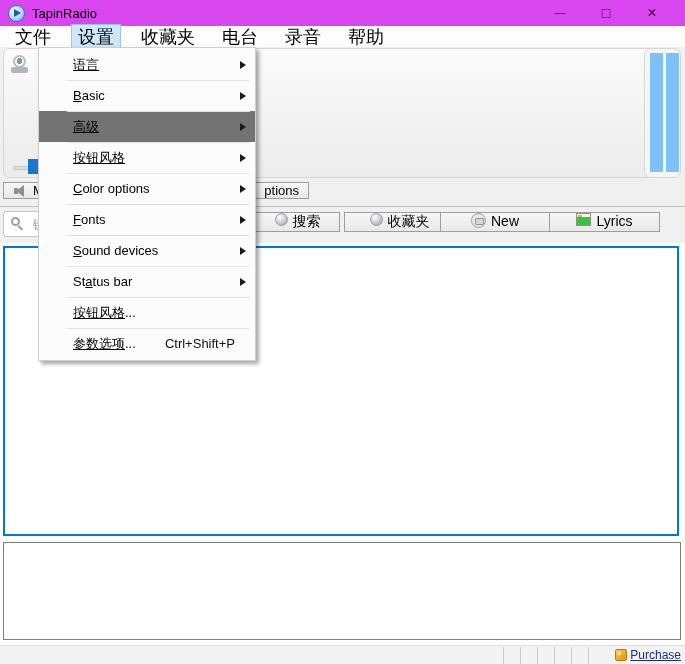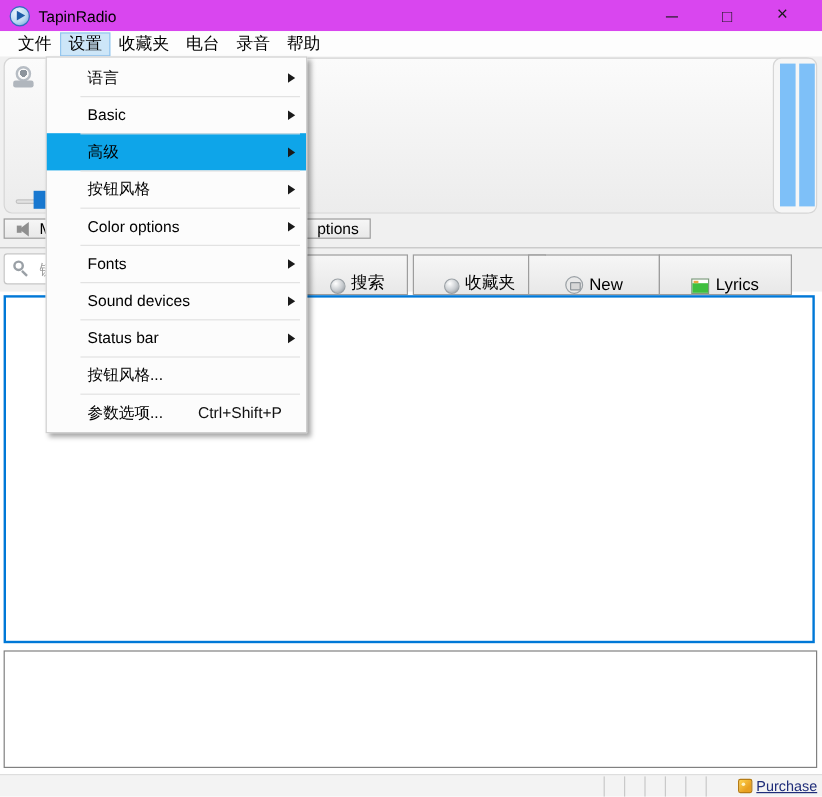--- a/index.html
+++ b/index.html
@@ -14,21 +14,21 @@
     background:radial-gradient(circle at 35% 30%, #eaf4fd 0%, #bcd9f2 55%, #5f9bd6 100%);
     border:1px solid #2f6fbf;position:relative;}
   .app-icon::after{content:"";position:absolute;left:5px;top:3.5px;width:0;height:0;
     border-left:7px solid #1d5ca8;border-top:4px solid transparent;border-bottom:4px solid transparent;}
   .title-text{font-size:13px;margin-left:7px;color:#000;}
   .win-controls{position:absolute;right:10px;top:0;height:26px;display:flex;align-items:center;gap:0;}
   .win-btn{width:46px;text-align:center;font-size:14px;color:#1a1a1a;line-height:26px;}
   .win-btn.close{font-size:16px;}
   
   .menubar{position:absolute;left:0;top:26px;width:685px;height:21px;background:#fdfdfd;
-    display:flex;align-items:center;font-size:14px;padding-left:8px;box-sizing:border-box;}
+    display:flex;align-items:center;font-size:18px;padding-left:8px;box-sizing:border-box;gap:13px;}
   .menubar-item{padding:1px 7px;white-space:nowrap;}
   .menubar-item.active{background:#cde6f8;border:1px solid #94c6ef;padding:0px 6px;}
   
   .upper-zone{position:absolute;left:0;top:47px;width:685px;height:196px;background:#f0f0f0;}
   
   .player-panel{position:absolute;left:3px;top:48px;width:676px;height:130px;box-sizing:border-box;
     border:1px solid #d6d6d6;border-radius:7px;background:linear-gradient(#fbfbfb,#ececec);}
   .radio-icon{position:absolute;left:10px;top:54px;width:20px;height:20px;}
   .radio-icon .dome{position:absolute;left:3px;top:1px;width:13px;height:13px;border-radius:50%;
     border:2px solid #b7bdc4;box-sizing:border-box;background:radial-gradient(circle at 50% 45%,#8d949c 0 3px,transparent 3px);}
@@ -52,22 +52,22 @@
   .row-divider{position:absolute;left:0;top:206px;width:685px;height:1px;background:#c2c2c2;}
   
   .search-box{position:absolute;left:3px;top:211px;width:250px;height:26px;box-sizing:border-box;
     background:#fff;border:1px solid #c6c6c6;border-radius:3px;display:flex;align-items:center;}
   .mag-icon{position:relative;width:14px;height:14px;margin-left:7px;flex:none;}
   .mag-icon .lens{position:absolute;left:0;top:0;width:9px;height:9px;border:2px solid #9aa0a6;border-radius:50%;box-sizing:border-box;}
   .mag-icon .handle{position:absolute;left:8px;top:8px;width:6px;height:2px;background:#9aa0a6;transform:rotate(45deg);transform-origin:0 0;}
   .search-box input{border:none;outline:none;background:transparent;font-size:13px;color:#555;
     margin-left:6px;width:200px;font-family:"Liberation Sans",sans-serif;}
   .search-box input::placeholder{color:#9a9a9a;}
-  .tool-btn{position:absolute;top:212px;height:34px;box-sizing:border-box;background:linear-gradient(#f6f6f6,#e8e8e8);
-    border:1px solid #9d9d9d;font-size:14px;display:flex;align-items:flex-end;justify-content:center;gap:5px;color:#000;}
+  .tool-btn{position:absolute;top:212px;height:20px;box-sizing:border-box;background:linear-gradient(#f6f6f6,#e8e8e8);
+    border:1px solid #9d9d9d;font-size:14px;display:flex;align-items:flex-start;justify-content:center;gap:5px;color:#000;}
   .btn-search{left:255px;width:85px;} .btn-fav{left:344px;width:111px;}
   .btn-new{left:440px;width:110px;} .btn-lyrics{left:549px;width:111px;}
   .sphere-icon{width:13px;height:13px;border-radius:50%;flex:none;
     background:radial-gradient(circle at 35% 30%, #ffffff 0%, #c8ccd0 55%, #878d93 100%);
     border:1px solid #9aa0a5;box-sizing:border-box;}
   .newradio-icon{width:15px;height:15px;border-radius:50%;border:1px solid #9aa0a5;box-sizing:border-box;
     background:#e9e9e9;position:relative;flex:none;}
   .newradio-icon::after{content:"";position:absolute;left:3px;top:4px;width:7px;height:5px;
     border:1px solid #8f959a;border-radius:1px;background:#d7d7d7;}
   .lyrics-icon{width:15px;height:13px;border:1px solid #7d9a7d;box-sizing:border-box;background:#fff;position:relative;flex:none;}
@@ -86,23 +86,23 @@
   .sb-purchase{display:flex;align-items:center;gap:3px;padding:0 4px 0 10px;height:17px;}
   .purchase-icon{width:12px;height:12px;border-radius:2px;border:1px solid #b57b14;box-sizing:border-box;
     background:linear-gradient(135deg,#ffd34d 0%,#e8a020 70%);position:relative;}
   .purchase-icon::after{content:"";position:absolute;left:2px;top:2px;width:3px;height:3px;background:#fff3c2;border-radius:50%;}
   .purchase-link{color:#1f2d7a;text-decoration:underline;}
   
   .dropdown{position:absolute;left:38px;top:47px;width:218px;box-sizing:border-box;z-index:20;
     background:#fcfcfc;border:1px solid #cfcfcf;box-shadow:3px 3px 4px rgba(0,0,0,0.35);padding:1px 0;}
   .menu-item{position:relative;height:31px;display:flex;align-items:center;font-size:13px;}
   .menu-item + .menu-item::before{content:"";position:absolute;left:28px;right:5px;top:0;height:1px;background:#e2e2e2;}
-  .menu-item.highlight{background:#0ea5e9;}
+  .menu-item.highlight{background:#737373;}
   .mi-label{padding-left:34px;white-space:nowrap;}
-  .u{}
+  .u{text-decoration:underline;}
   .arrow-icon{position:absolute;right:9px;top:50%;margin-top:-4px;width:0;height:0;
     border-left:6px solid #1a1a1a;border-top:4px solid transparent;border-bottom:4px solid transparent;}
   .shortcut{position:absolute;right:20px;font-size:13px;color:#111;}
 </style>
 </head>
 <body>
 
 <div class="titlebar">
   <span class="app-icon"></span>
   <span class="title-text">TapinRadio</span>

